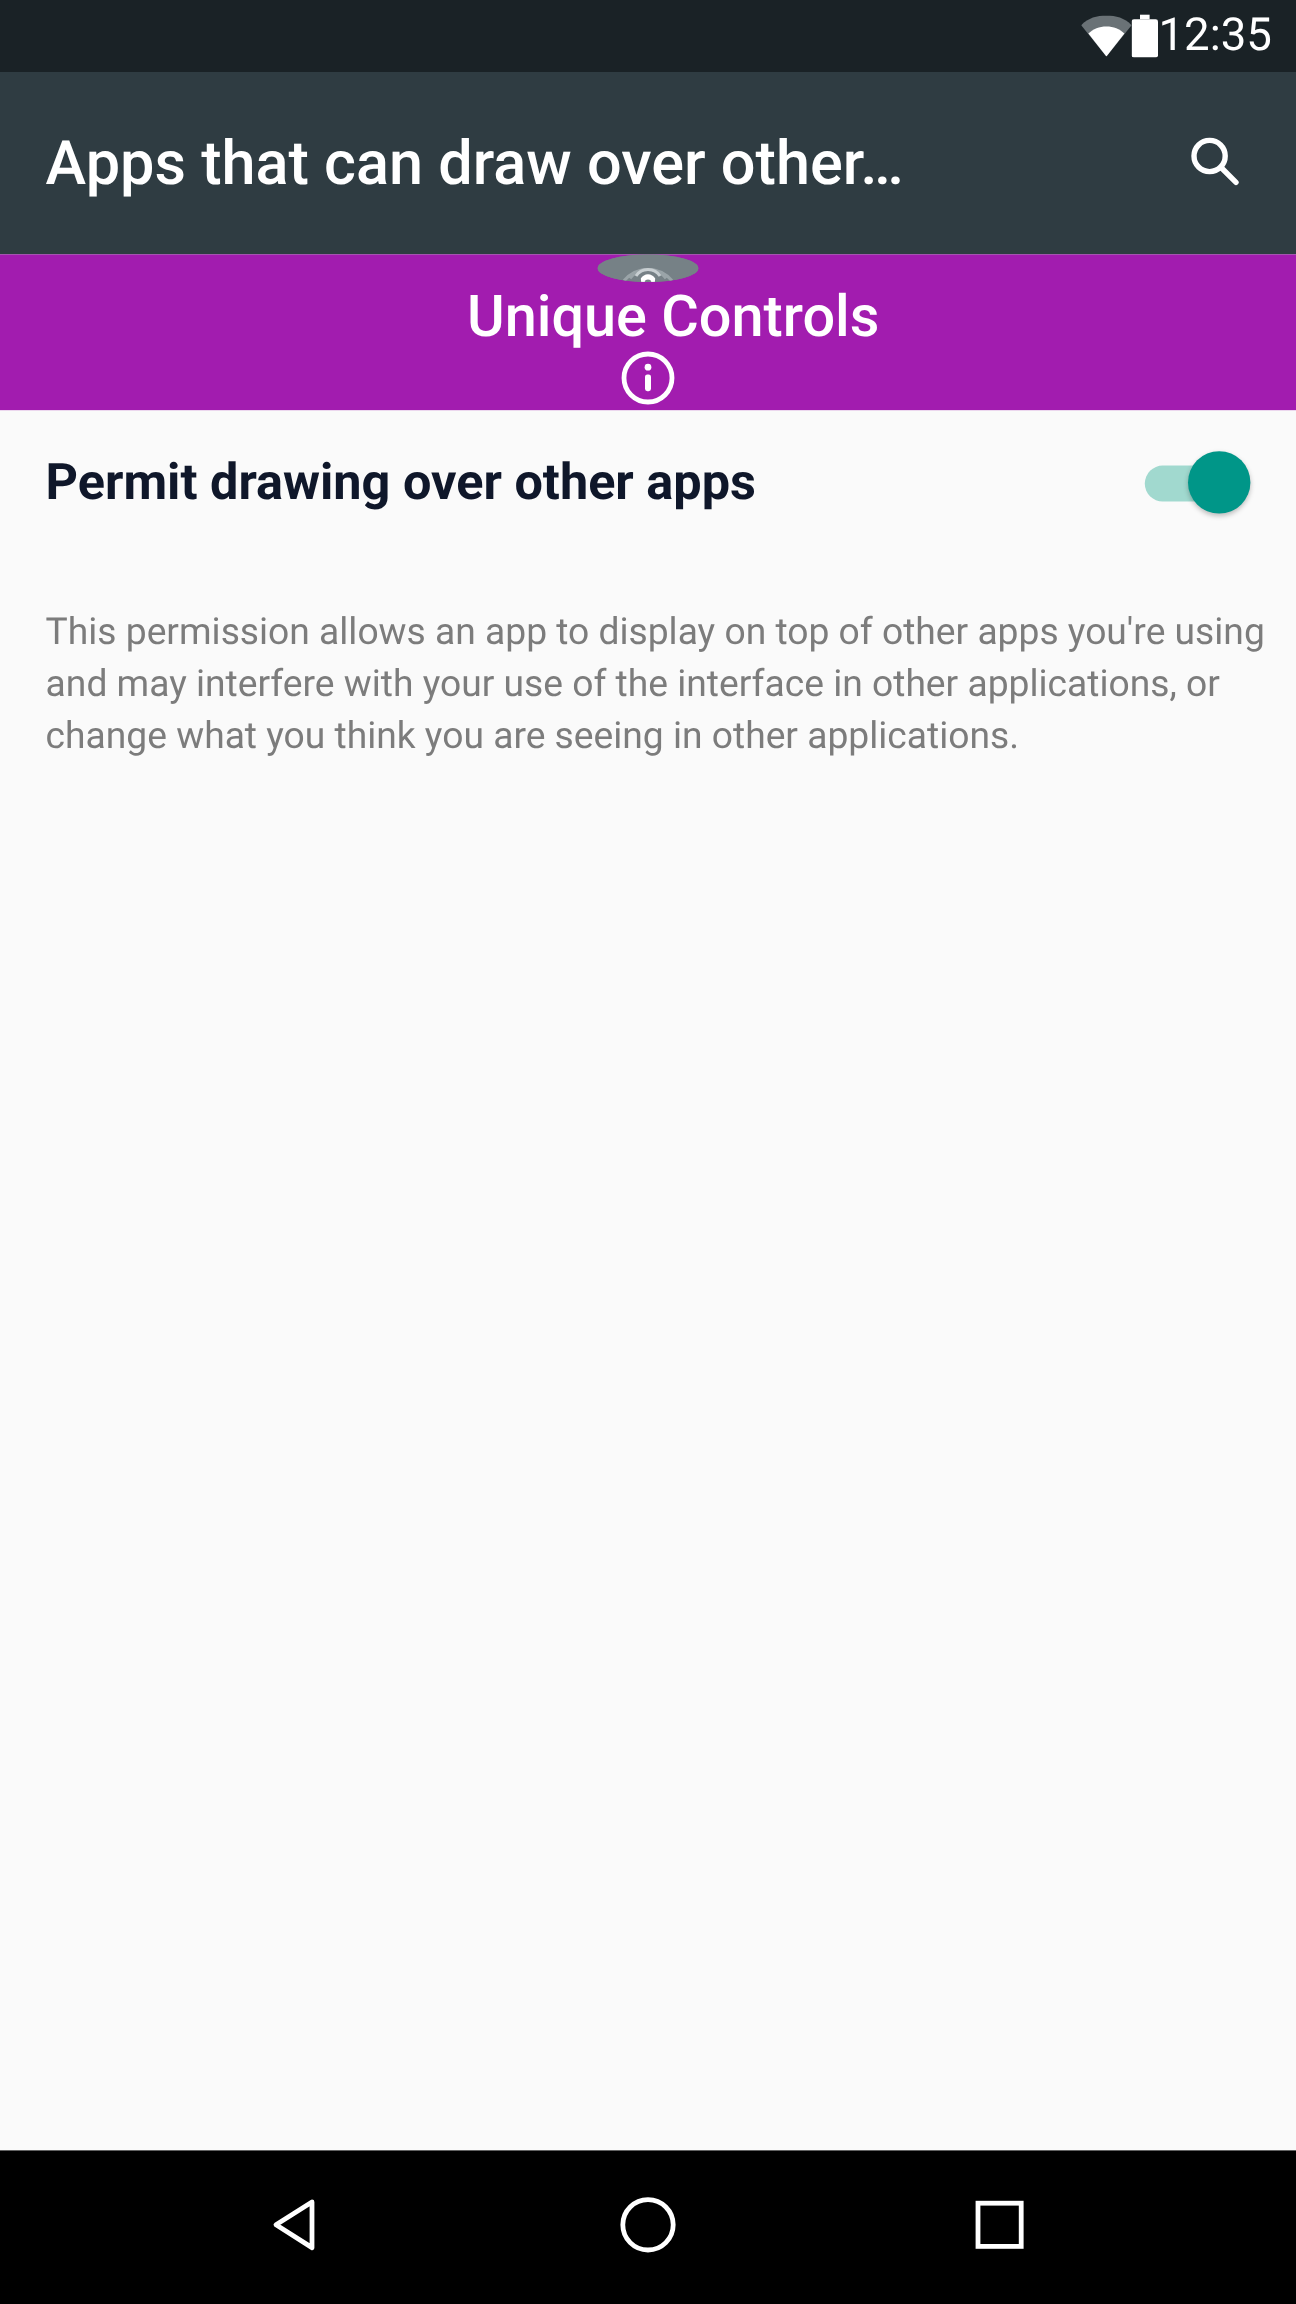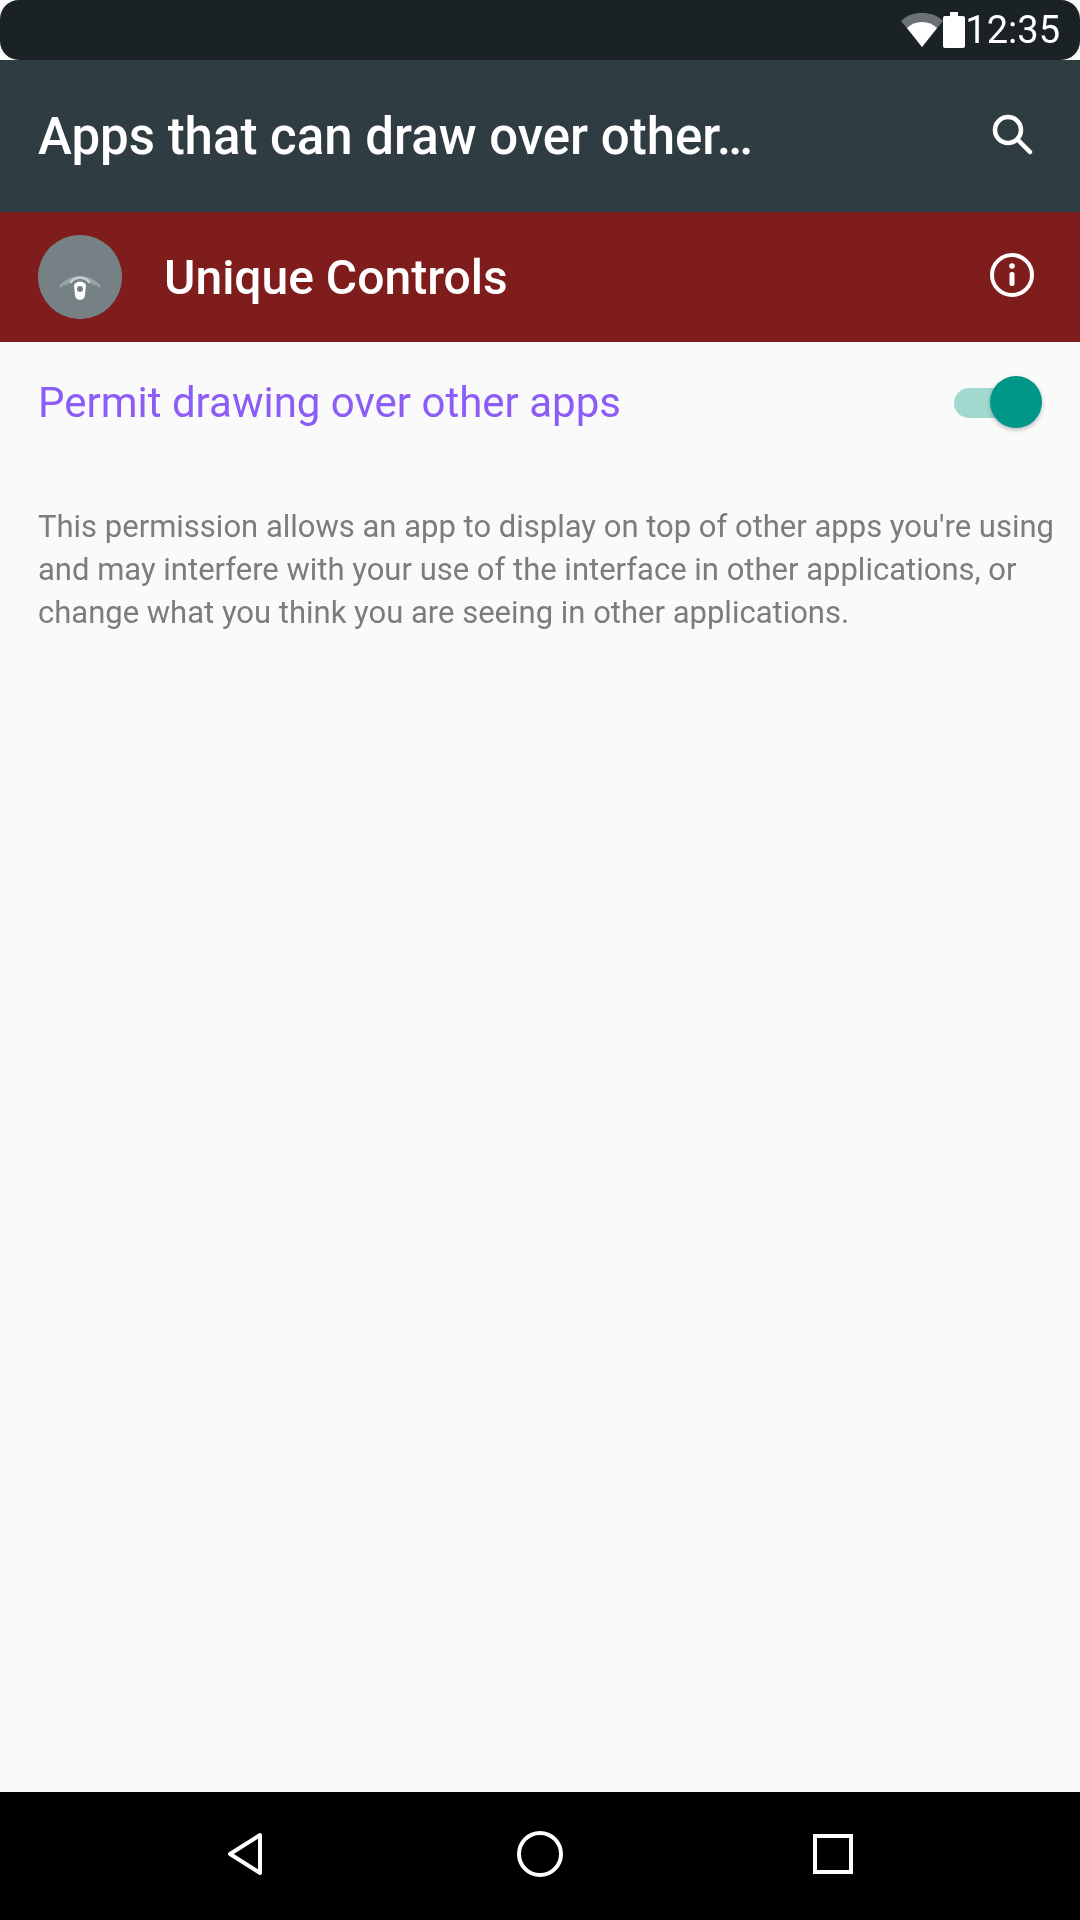--- a/index.html
+++ b/index.html
@@ -11,21 +11,20 @@
     overflow: hidden;
   }
   .status-bar {
     height: 60px;
     background: #1a2226;
     display: flex;
     justify-content: flex-end;
     align-items: center;
     padding: 0 20px;
     gap: 0;
-    border-radius: 19px;
   }
   .status-bar .wifi-icon svg,
   .status-bar .battery-icon svg {
     display: block;
   }
   .status-bar .time {
     color: #ffffff;
     font-size: 38px;
     font-weight: 400;
     letter-spacing: 0px;
@@ -50,24 +49,25 @@
   .search-button {
     width: 60px;
     height: 60px;
     display: flex;
     align-items: center;
     justify-content: center;
     cursor: pointer;
   }
   .app-header {
     height: 130px;
-    background: #7f1d1d;
+    background: #a21caf;
     display: flex;
     align-items: center;
     padding: 0 38px;
+    flex-direction: column;
   }
   .app-icon {
     width: 84px;
     height: 84px;
     border-radius: 50%;
     background: #768186;
     display: flex;
     align-items: center;
     justify-content: center;
     position: relative;
@@ -92,24 +92,24 @@
   .content {
     background: #fafafa;
     height: calc(1920 - 60 - 120 - 130 - 128)px;
   }
   .setting-row {
     display: flex;
     align-items: center;
     padding: 34px 38px 30px 38px;
   }
   .setting-label {
-    color: #8b5cf6;
+    color: #0f172a;
     font-size: 42px;
     flex: 1;
-    font-weight: 400;
+    font-weight: 700;
   }
   .switch {
     width: 92px;
     height: 52px;
     position: relative;
     cursor: pointer;
   }
   .switch-track {
     position: absolute;
     left: 4px;

